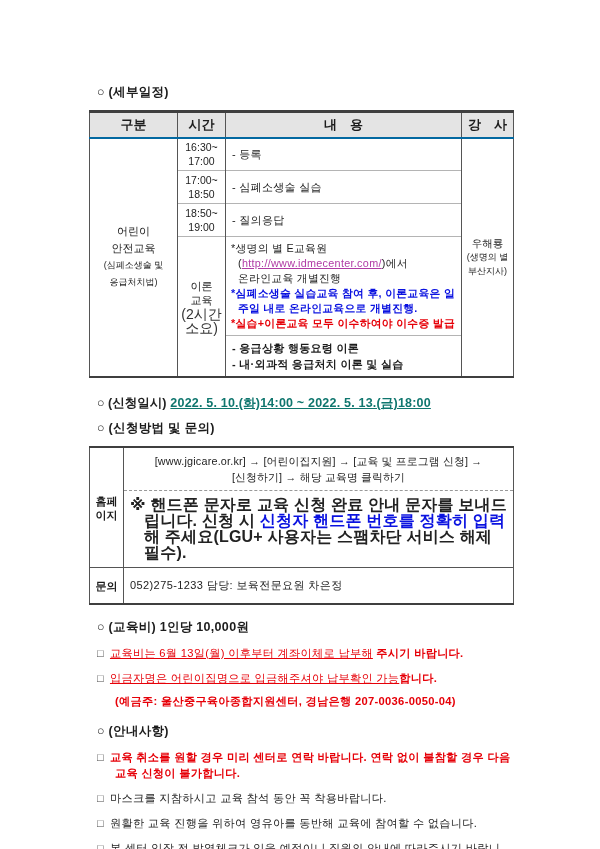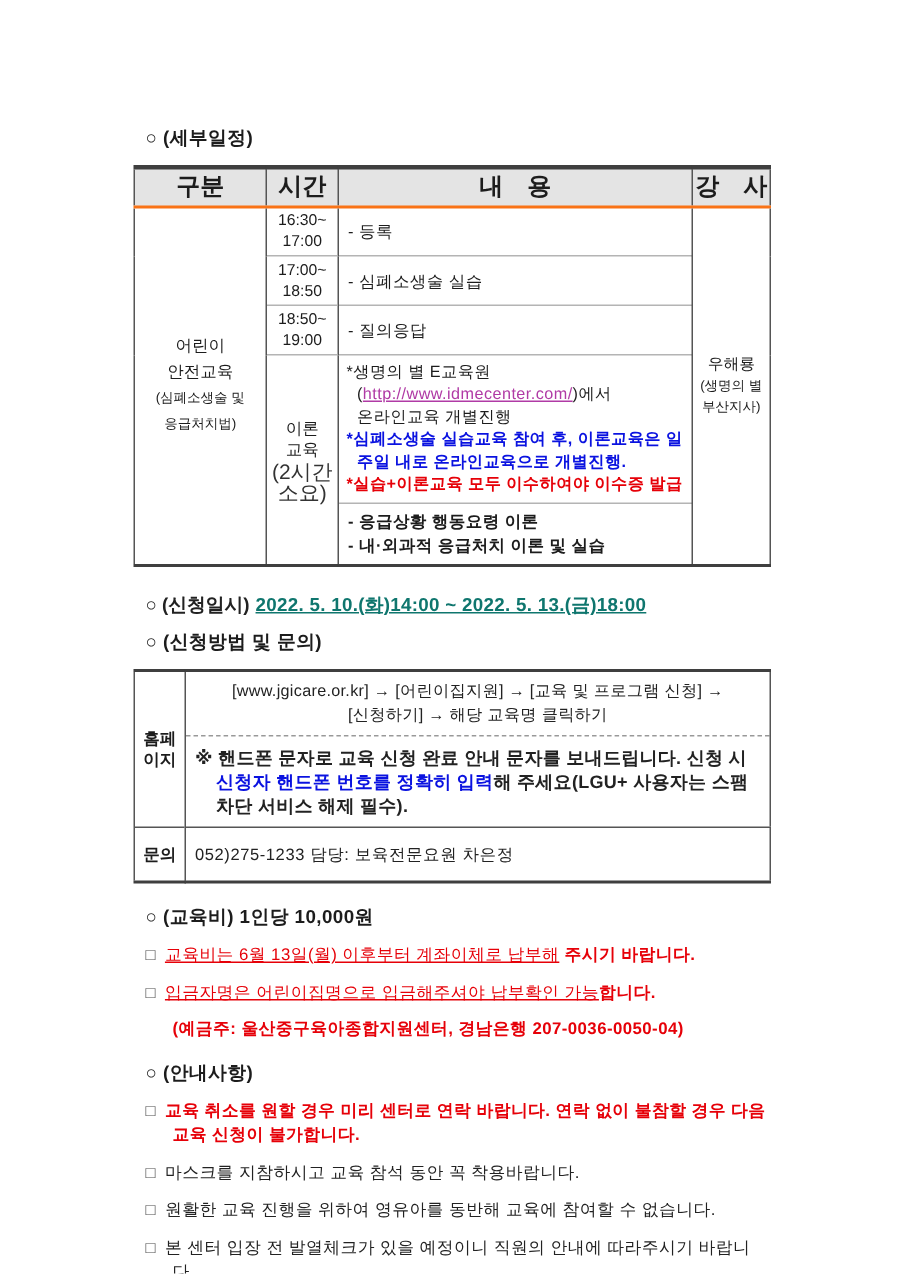--- a/index.html
+++ b/index.html
@@ -16,22 +16,22 @@
     font-size:12.5px; font-weight:bold; color:#1c1c1c;
     letter-spacing:0.3px; margin-left:8px;
   }
   .gap-s { height:9px; } .gap-m { height:14px; } .gap-l { height:17px; }
 
   
   table { border-collapse:collapse; width:424px; table-layout:fixed; }
   .t1 { border-top:3px solid #3f3f3f; border-bottom:2px solid #3f3f3f;
         border-left:1px solid #555; border-right:1px solid #555; }
   .t1 th {
-    background:#e4e4e4; font-size:16px; font-weight:bold; color:#1c1c1c;
-    border-bottom:2px solid #f97316; border-left:1px solid #555;
+    background:#e4e4e4; font-size:13px; font-weight:bold; color:#1c1c1c;
+    border-bottom:2px solid #0369a1; border-left:1px solid #555;
     height:26px; text-align:center; white-space:pre;
   }
   .t1 td { border-left:1px solid #555; vertical-align:middle; }
   .t1 tr + tr td { border-top:1px solid #b4b4b4; }
   .t1 td.cat, .t1 td.inst { border-top:none; }
   .cat { text-align:center; font-size:11px; line-height:17px; color:#1c1c1c; }
   .inst { text-align:center; font-size:10.5px; line-height:14px; color:#1c1c1c; }
   .inst .small, .cat .small { font-size:9px; }
   .time { text-align:center; font-size:10.5px; line-height:14px; height:33px; color:#1c1c1c;}
   .cont { font-size:11px; padding:4px 6px; color:#1c1c1c; letter-spacing:0.3px; }
@@ -52,21 +52,21 @@
   .t2 { border-top:2.5px solid #3f3f3f; border-bottom:2px solid #3f3f3f;
         border-left:1px solid #555; border-right:1px solid #555; }
   .t2 td { border-left:1px solid #555; vertical-align:middle; }
   .t2 .lbl {
     width:34px; text-align:center; font-size:11px; font-weight:bold;
     line-height:14px; color:#1c1c1c;
   }
   .t2 tr + tr td { border-top:1px solid #555; }
   .sub1 { border-bottom:1px dashed #999; padding:5px 4px; text-align:center;
           font-size:10.8px; line-height:16px; letter-spacing:0.2px; }
-  .sub2 { padding:6px 6px; font-size:12px; line-height:16px; font-weight:bold;
+  .sub2 { padding:6px 6px; font-size:16px; line-height:16px; font-weight:bold;
           letter-spacing:0.2px; }
   .sub2 .hang { padding-left:14px; text-indent:-14px; display:block; }
   .blue-strong { color:#0a12e0; }
   .inq { font-size:11px; padding:10px 6px; letter-spacing:0.4px; }
 
   
   .item { margin-left:8px; font-size:11.2px; line-height:16px; letter-spacing:0.3px;
           padding-left:18px; text-indent:-18px; margin-top:9px; }
   .item .box { color:#4a4a4a; font-size:11px; margin-right:6px; }
   .red-b { color:#e60008; font-weight:bold; }

